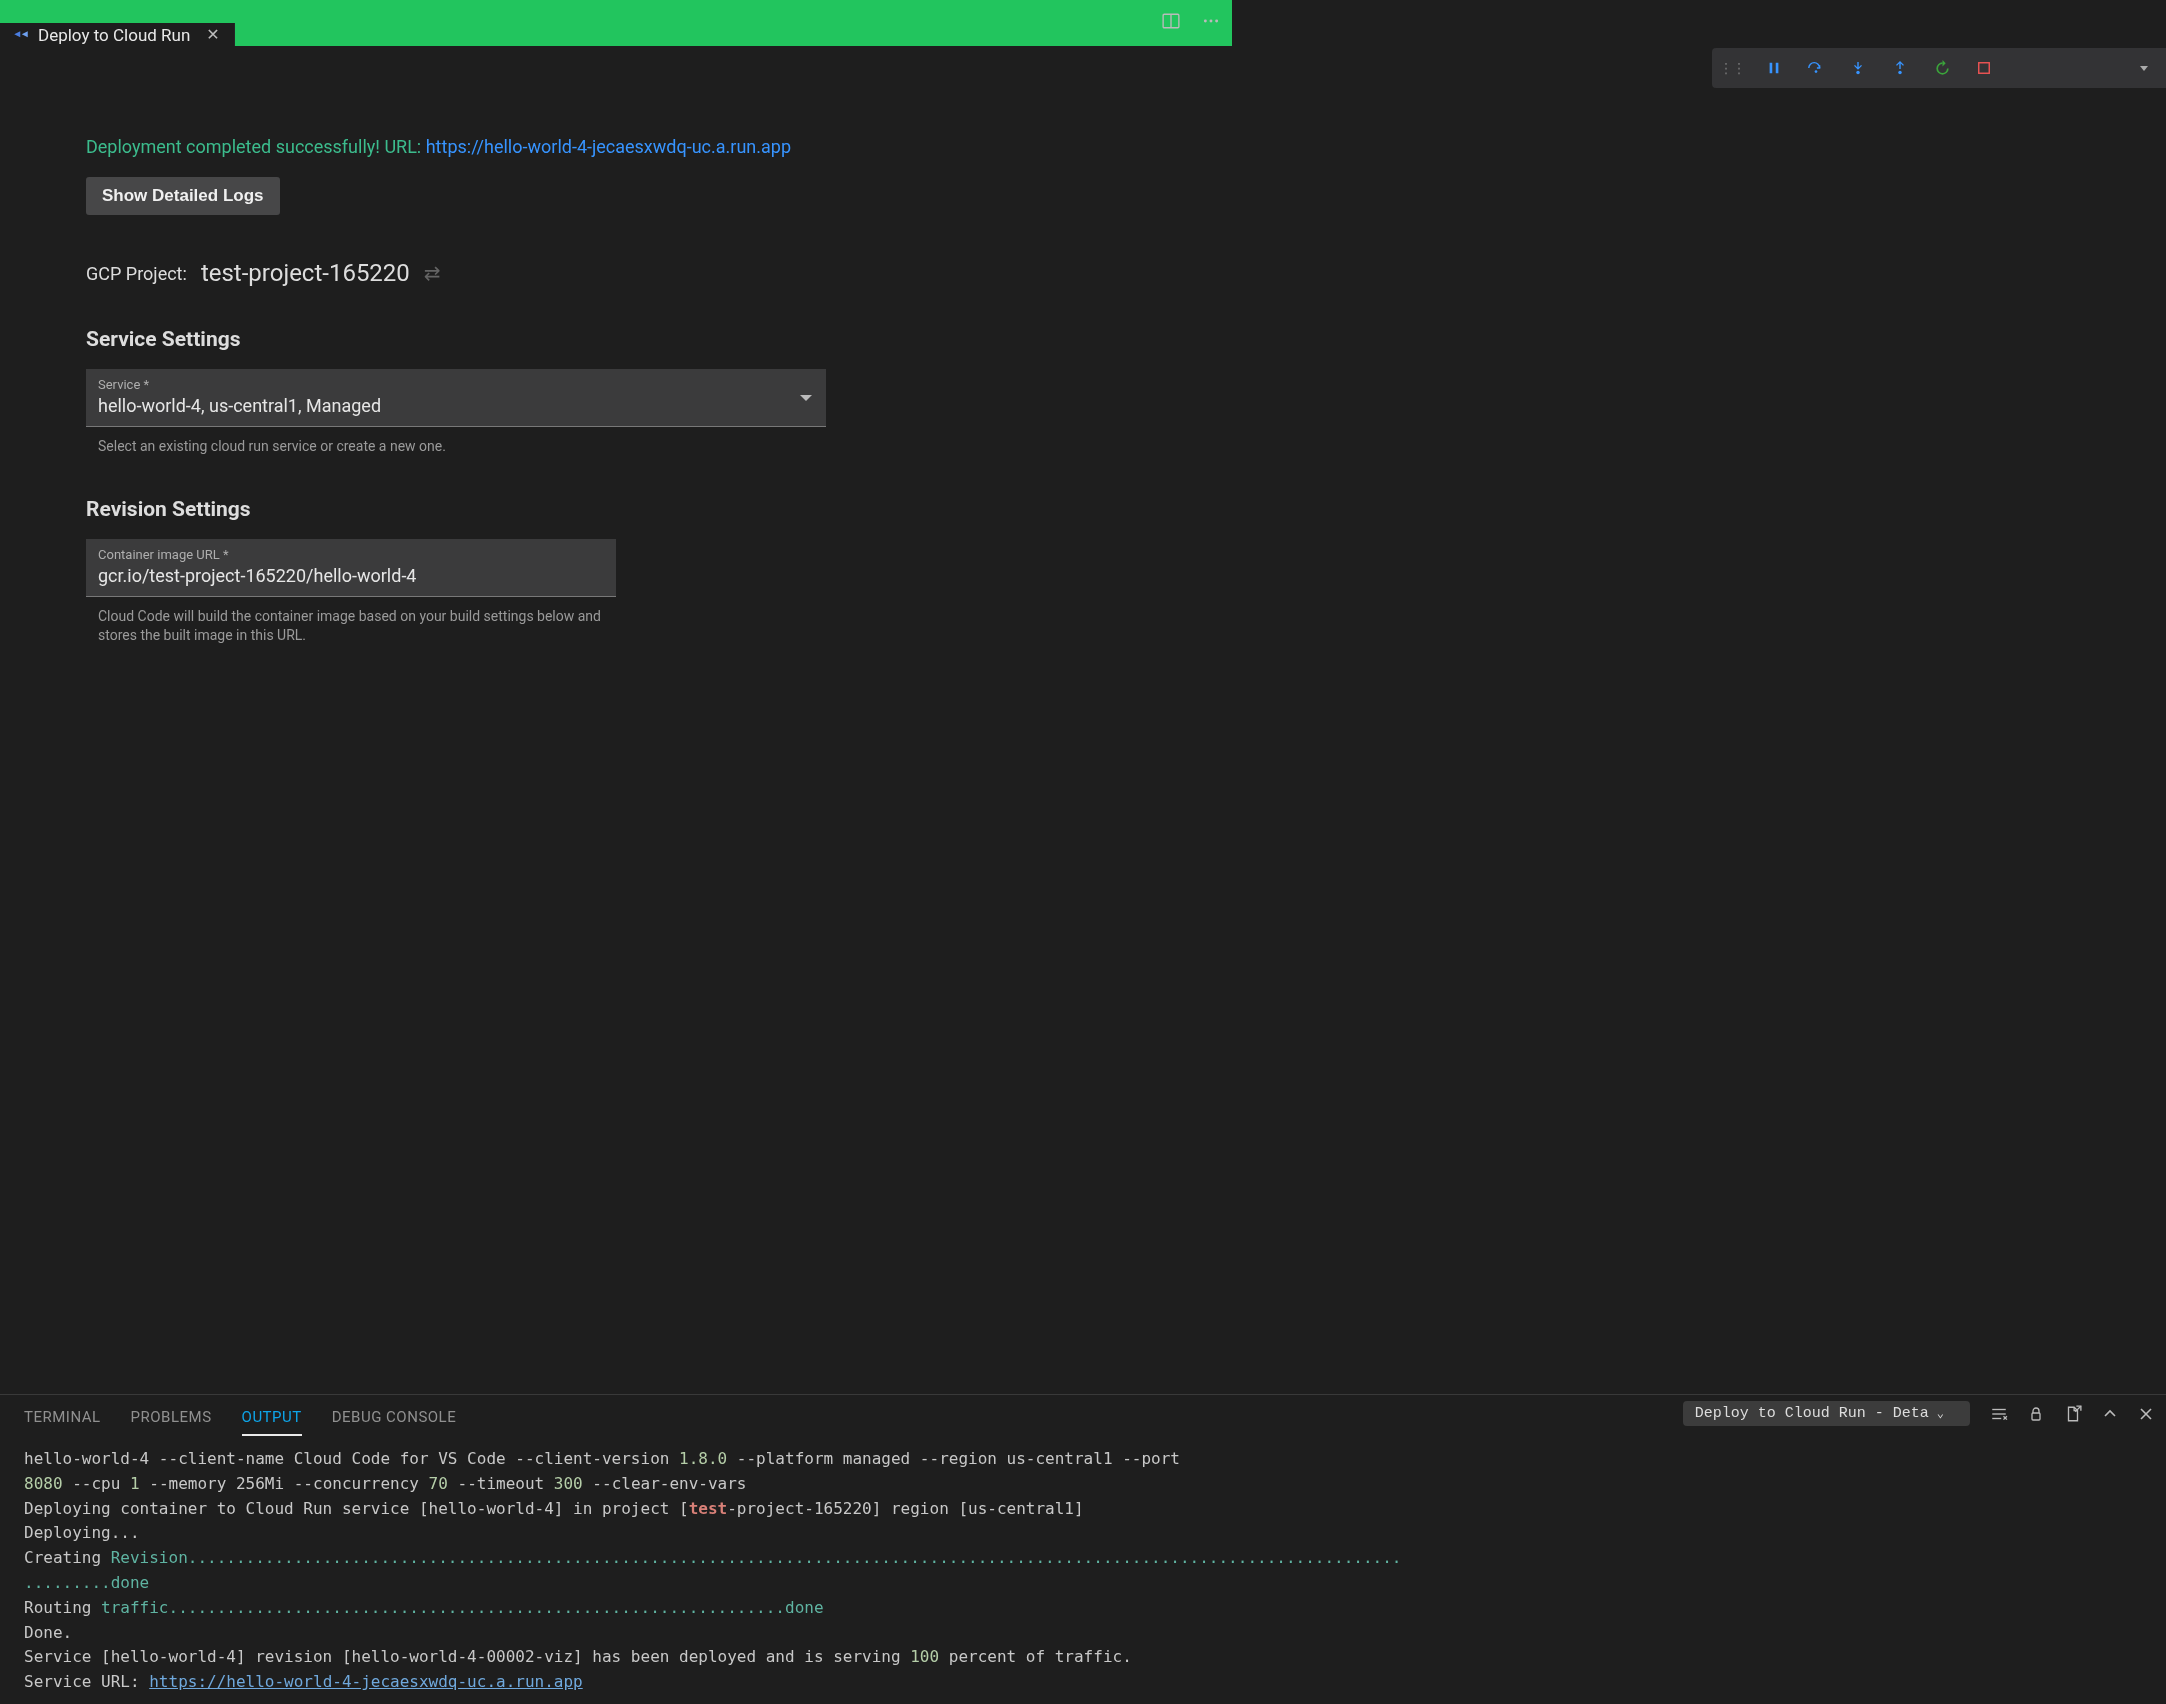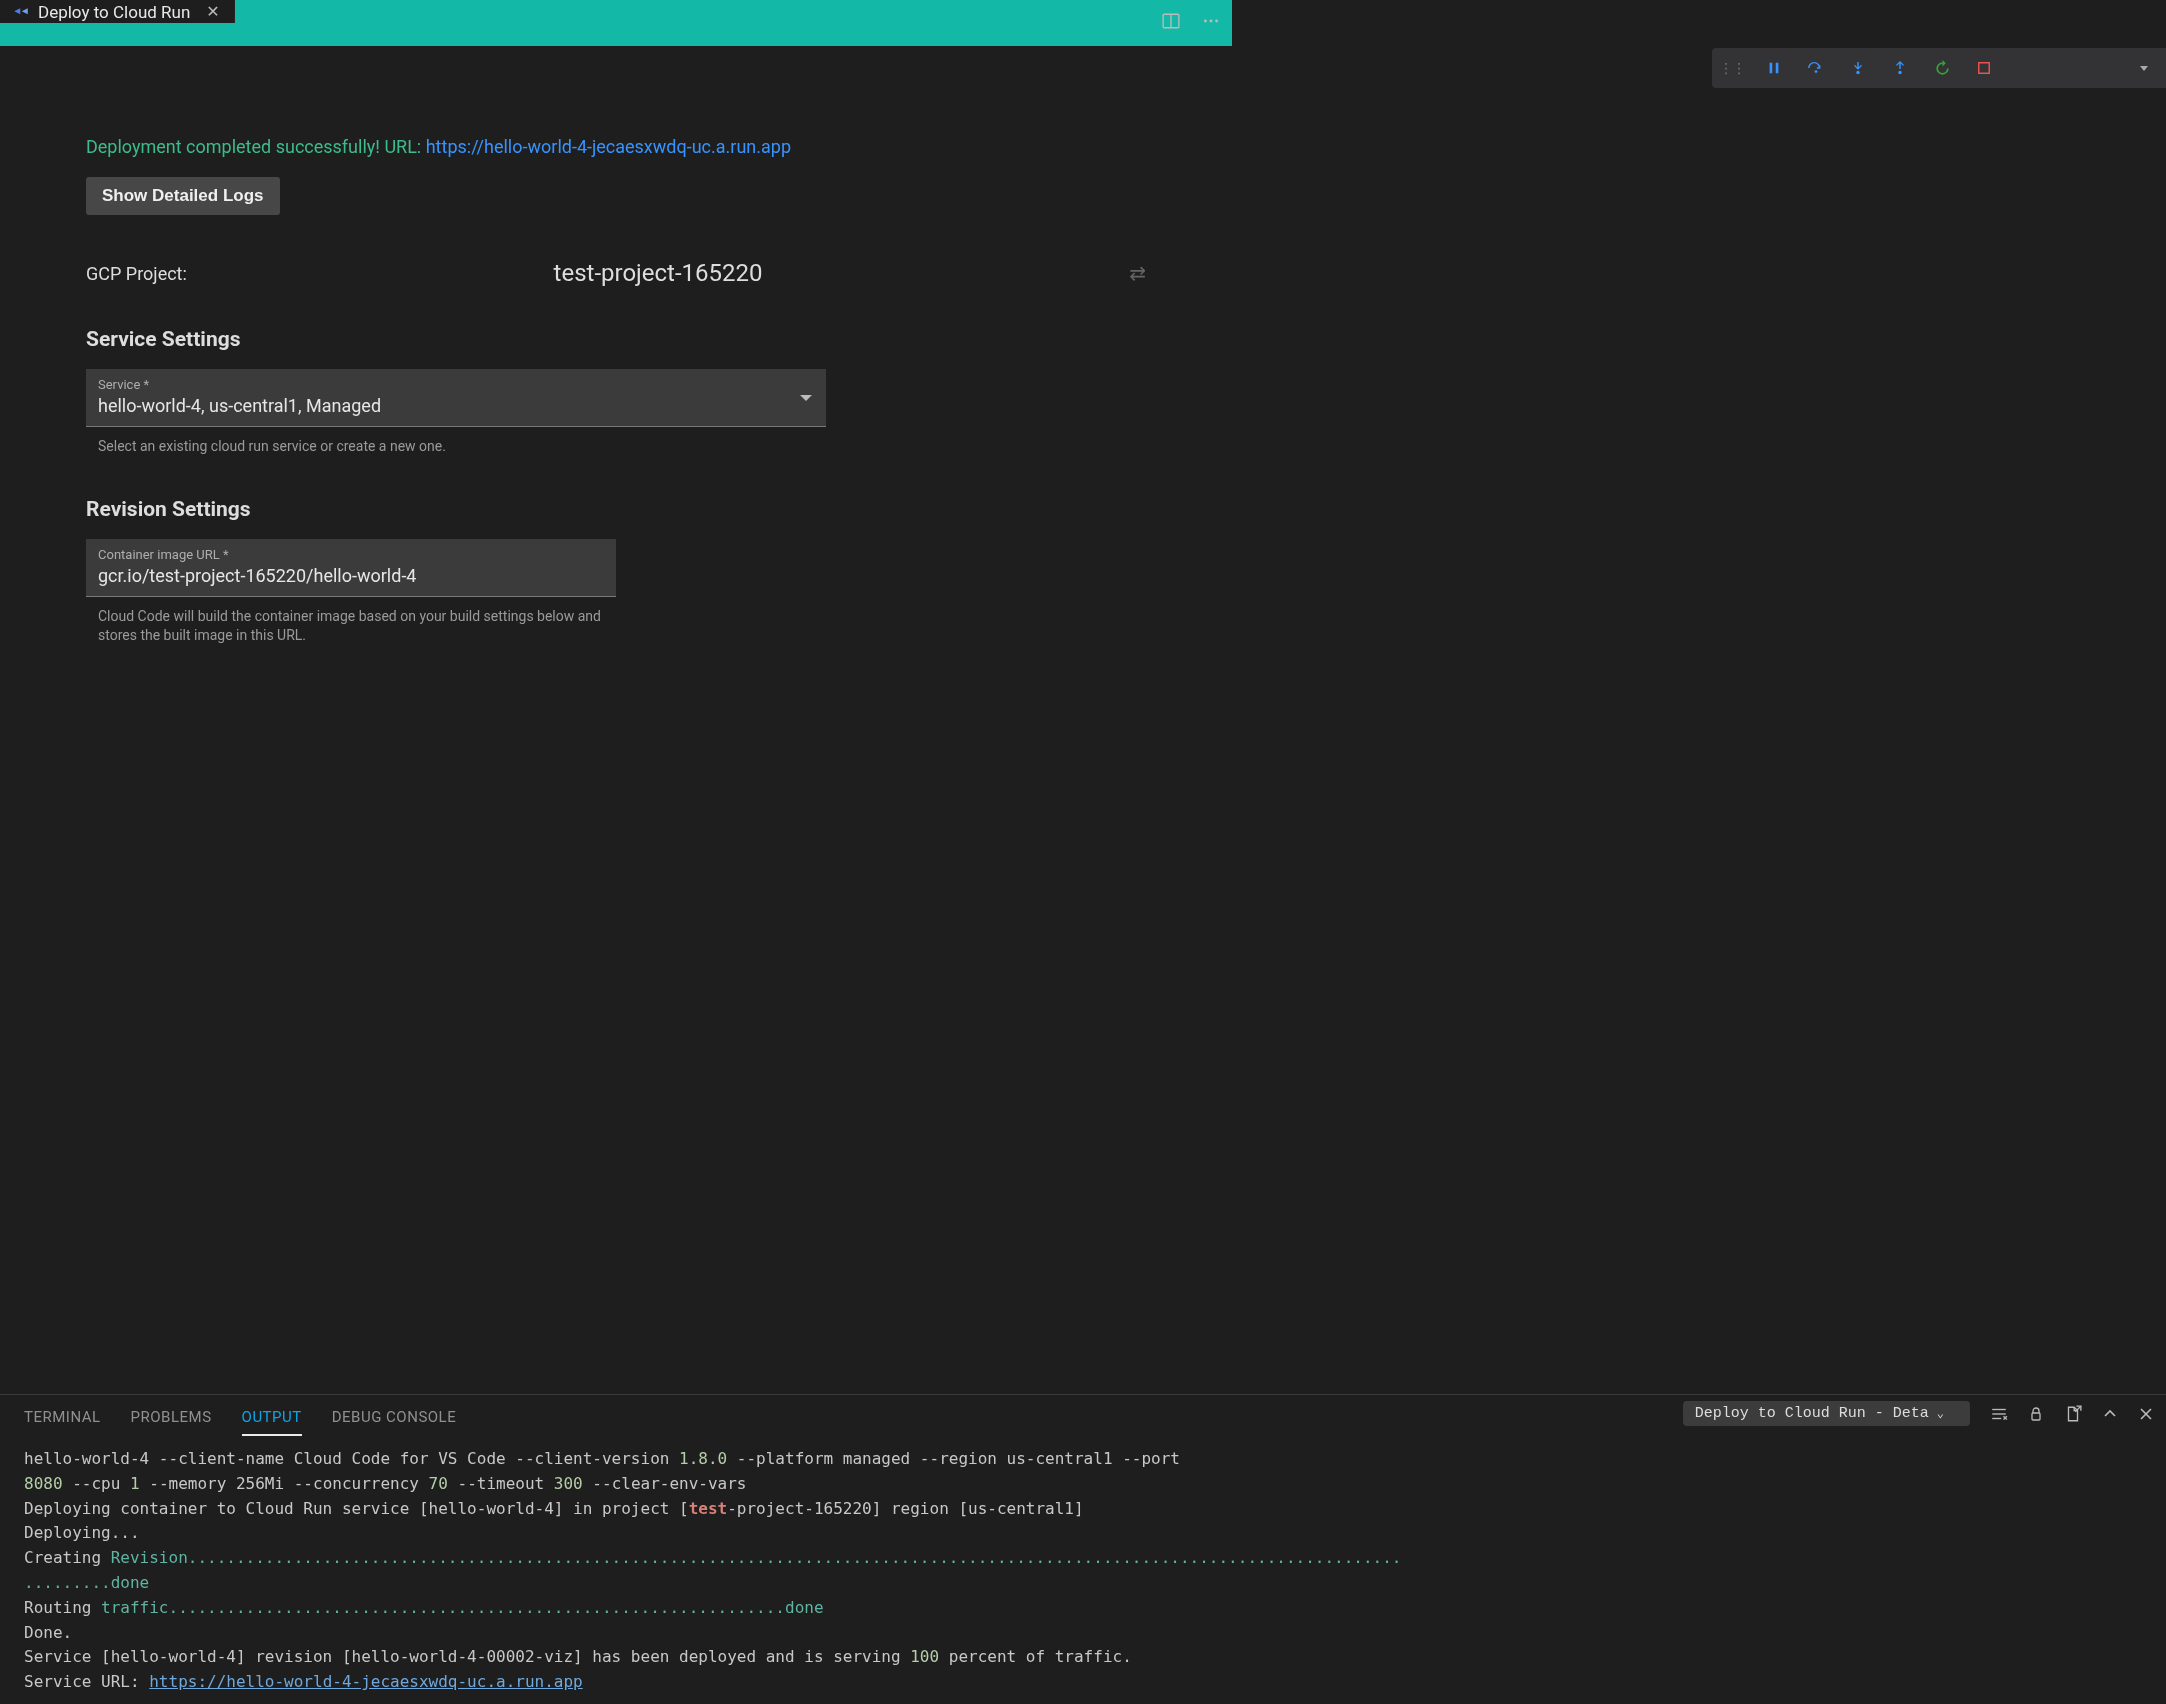--- a/index.html
+++ b/index.html
@@ -8,23 +8,23 @@
     color: #ccc;
     font-family: -apple-system, BlinkMacSystemFont, "Segoe UI", Roboto, sans-serif;
     width: 1232px;
     height: 970px;
     overflow: hidden;
   }
 
   
   .tabbar {
     height: 46px;
-    background: #14b8a6;
-    display: flex;
-    align-items: flex-start;
+    background: #22c55e;
+    display: flex;
+    align-items: flex-end;
     position: relative;
   }
   .tab {
     display: flex;
     align-items: center;
     background: #1e1e1e;
     padding: 0 12px;
     gap: 8px;
     border-right: 1px solid #252526;
   }
@@ -92,21 +92,21 @@
   .btn {
     background:#474748;
     color:#f0f0f0;
     border:none;
     font-size:17px;
     font-weight:600;
     padding:9px 16px;
     border-radius:3px;
     cursor:pointer;
   }
-  .gcp-row { margin-top: 44px; display:flex; align-items:center; gap:14px;justify-content:space-between;}
+  .gcp-row { margin-top: 44px; display:flex; align-items:center; gap:14px;}
   .gcp-label { color:#ddd; font-size:18px; }
   .gcp-val { color:#ddd; font-size:24px; }
   .swap { color:#646464; font-size:20px; }
 
   h3.section { color:#ddd; font-size:21px; font-weight:700; margin-top:40px; margin-bottom:18px;}
   .field {
     background:#3b3b3c;
     border:none;
     border-bottom:1px solid #787878;
     padding:8px 12px 10px 12px;

